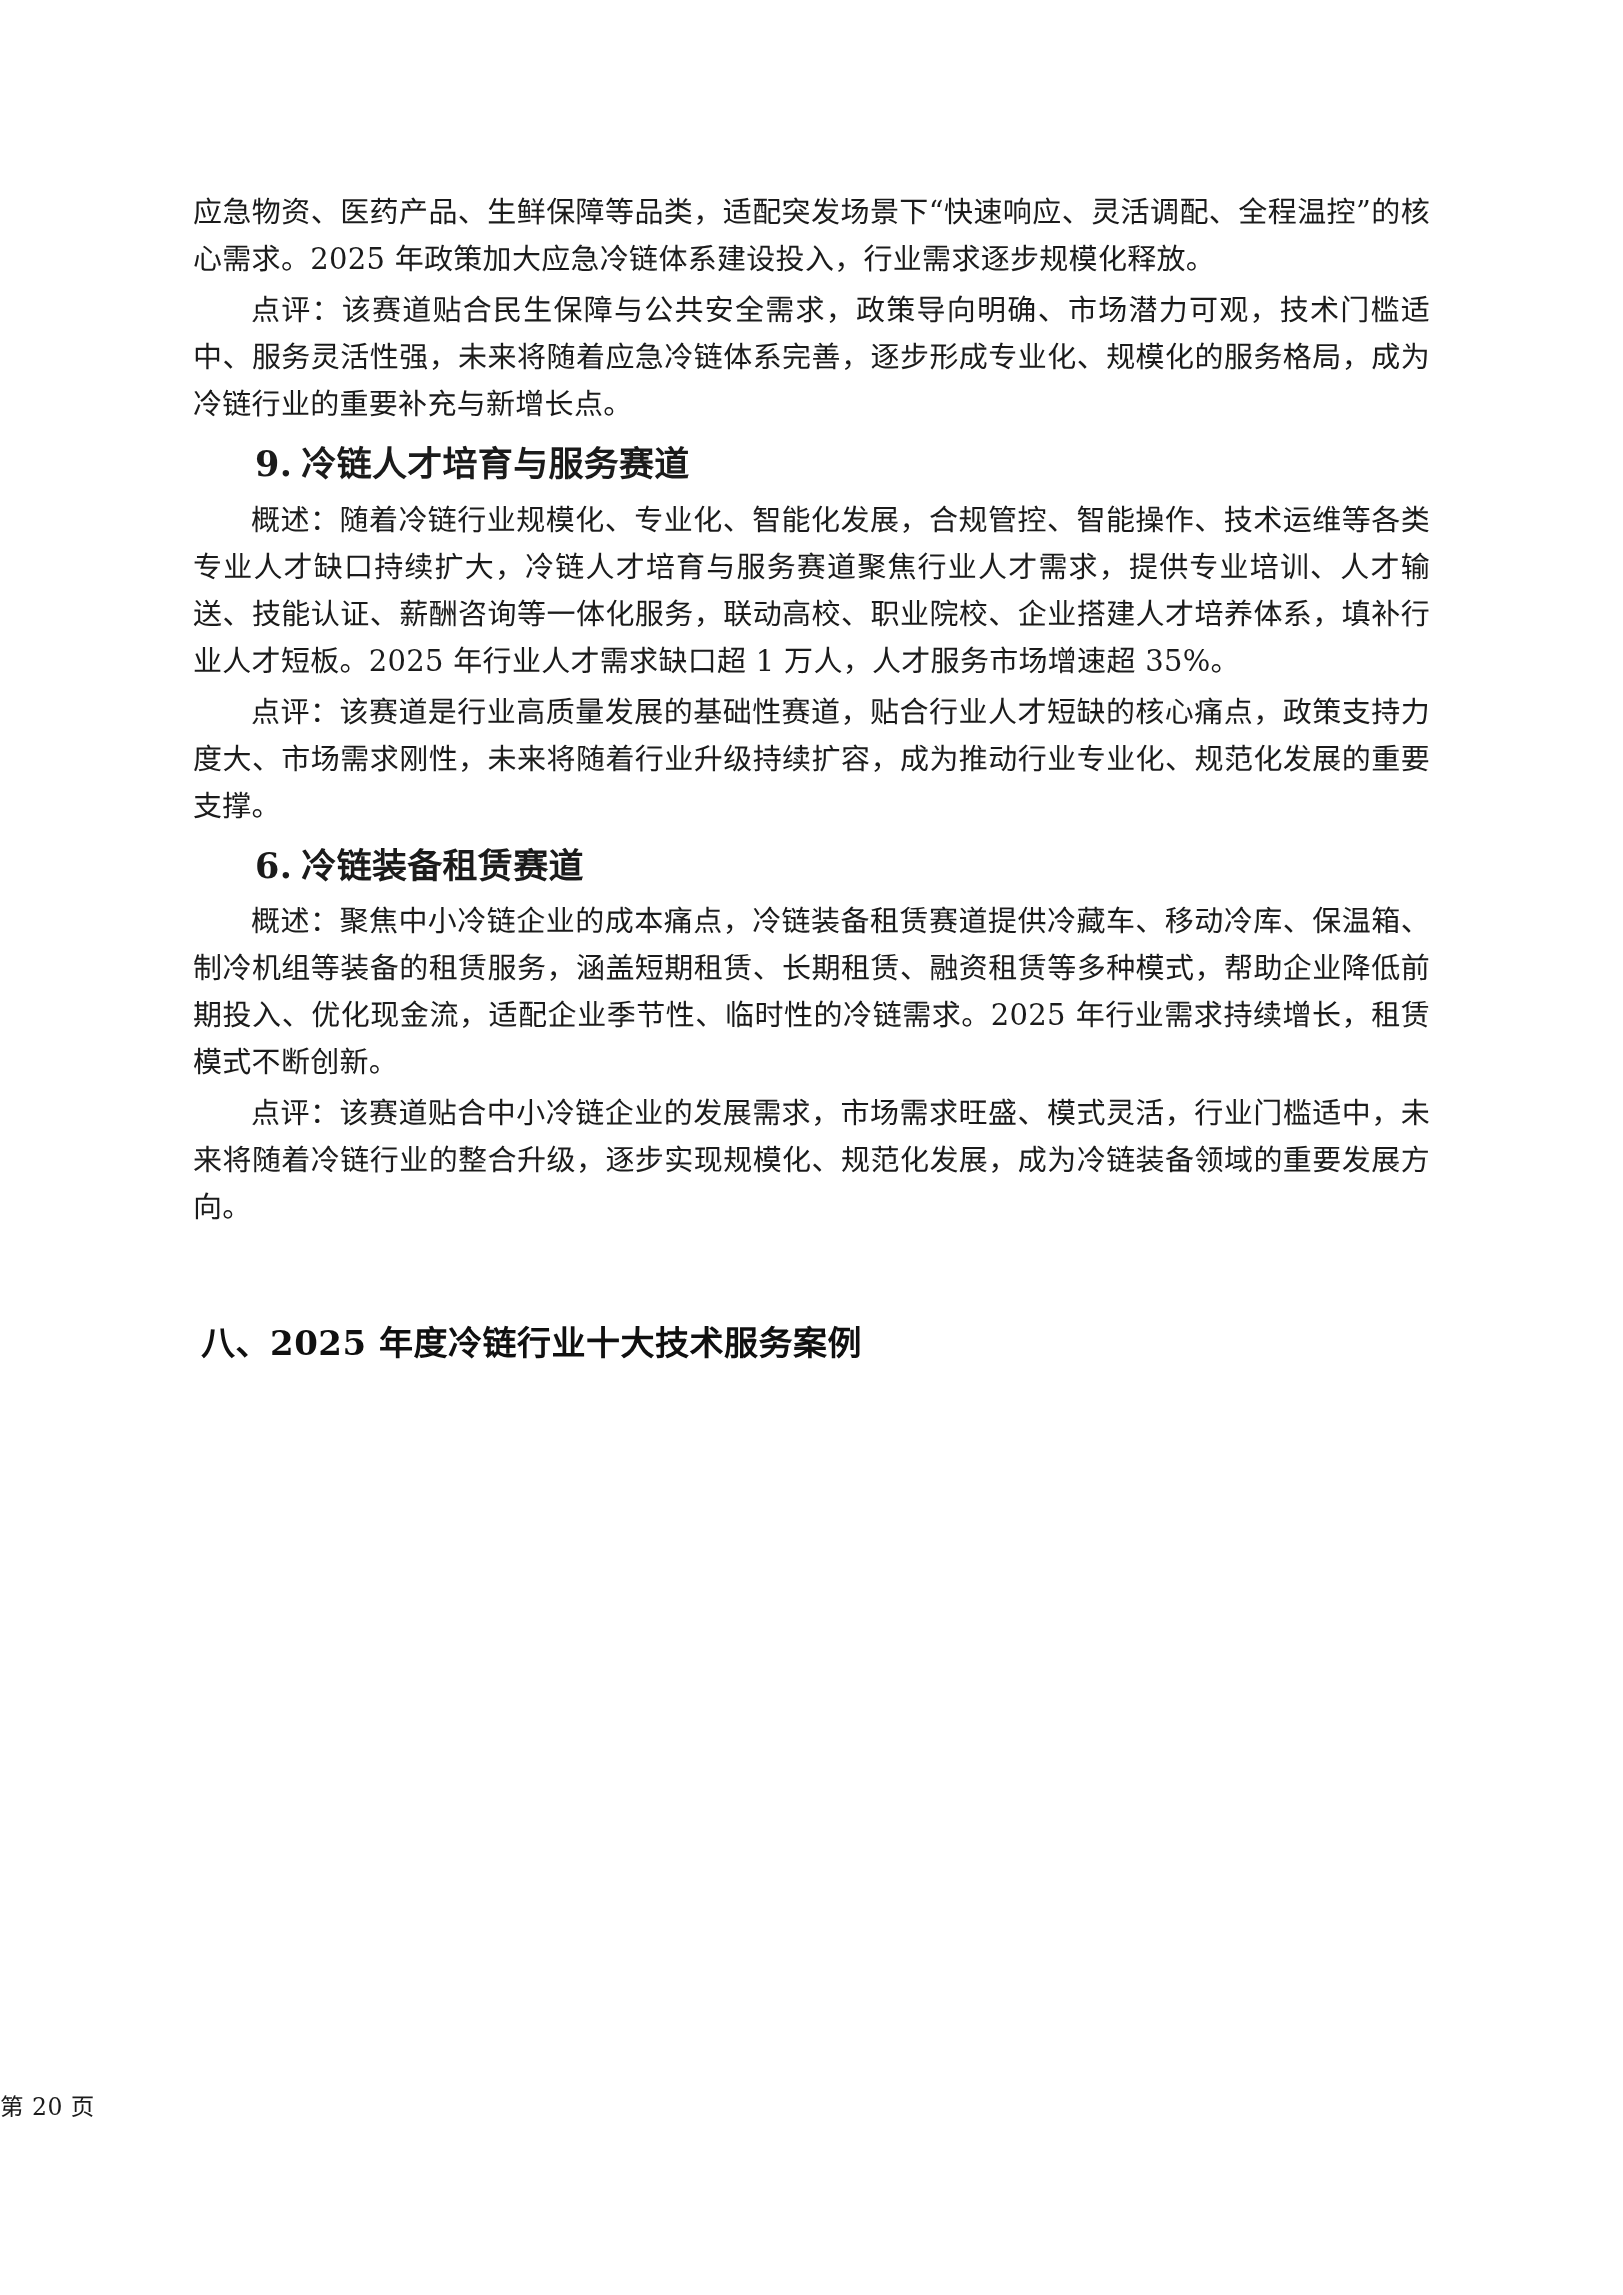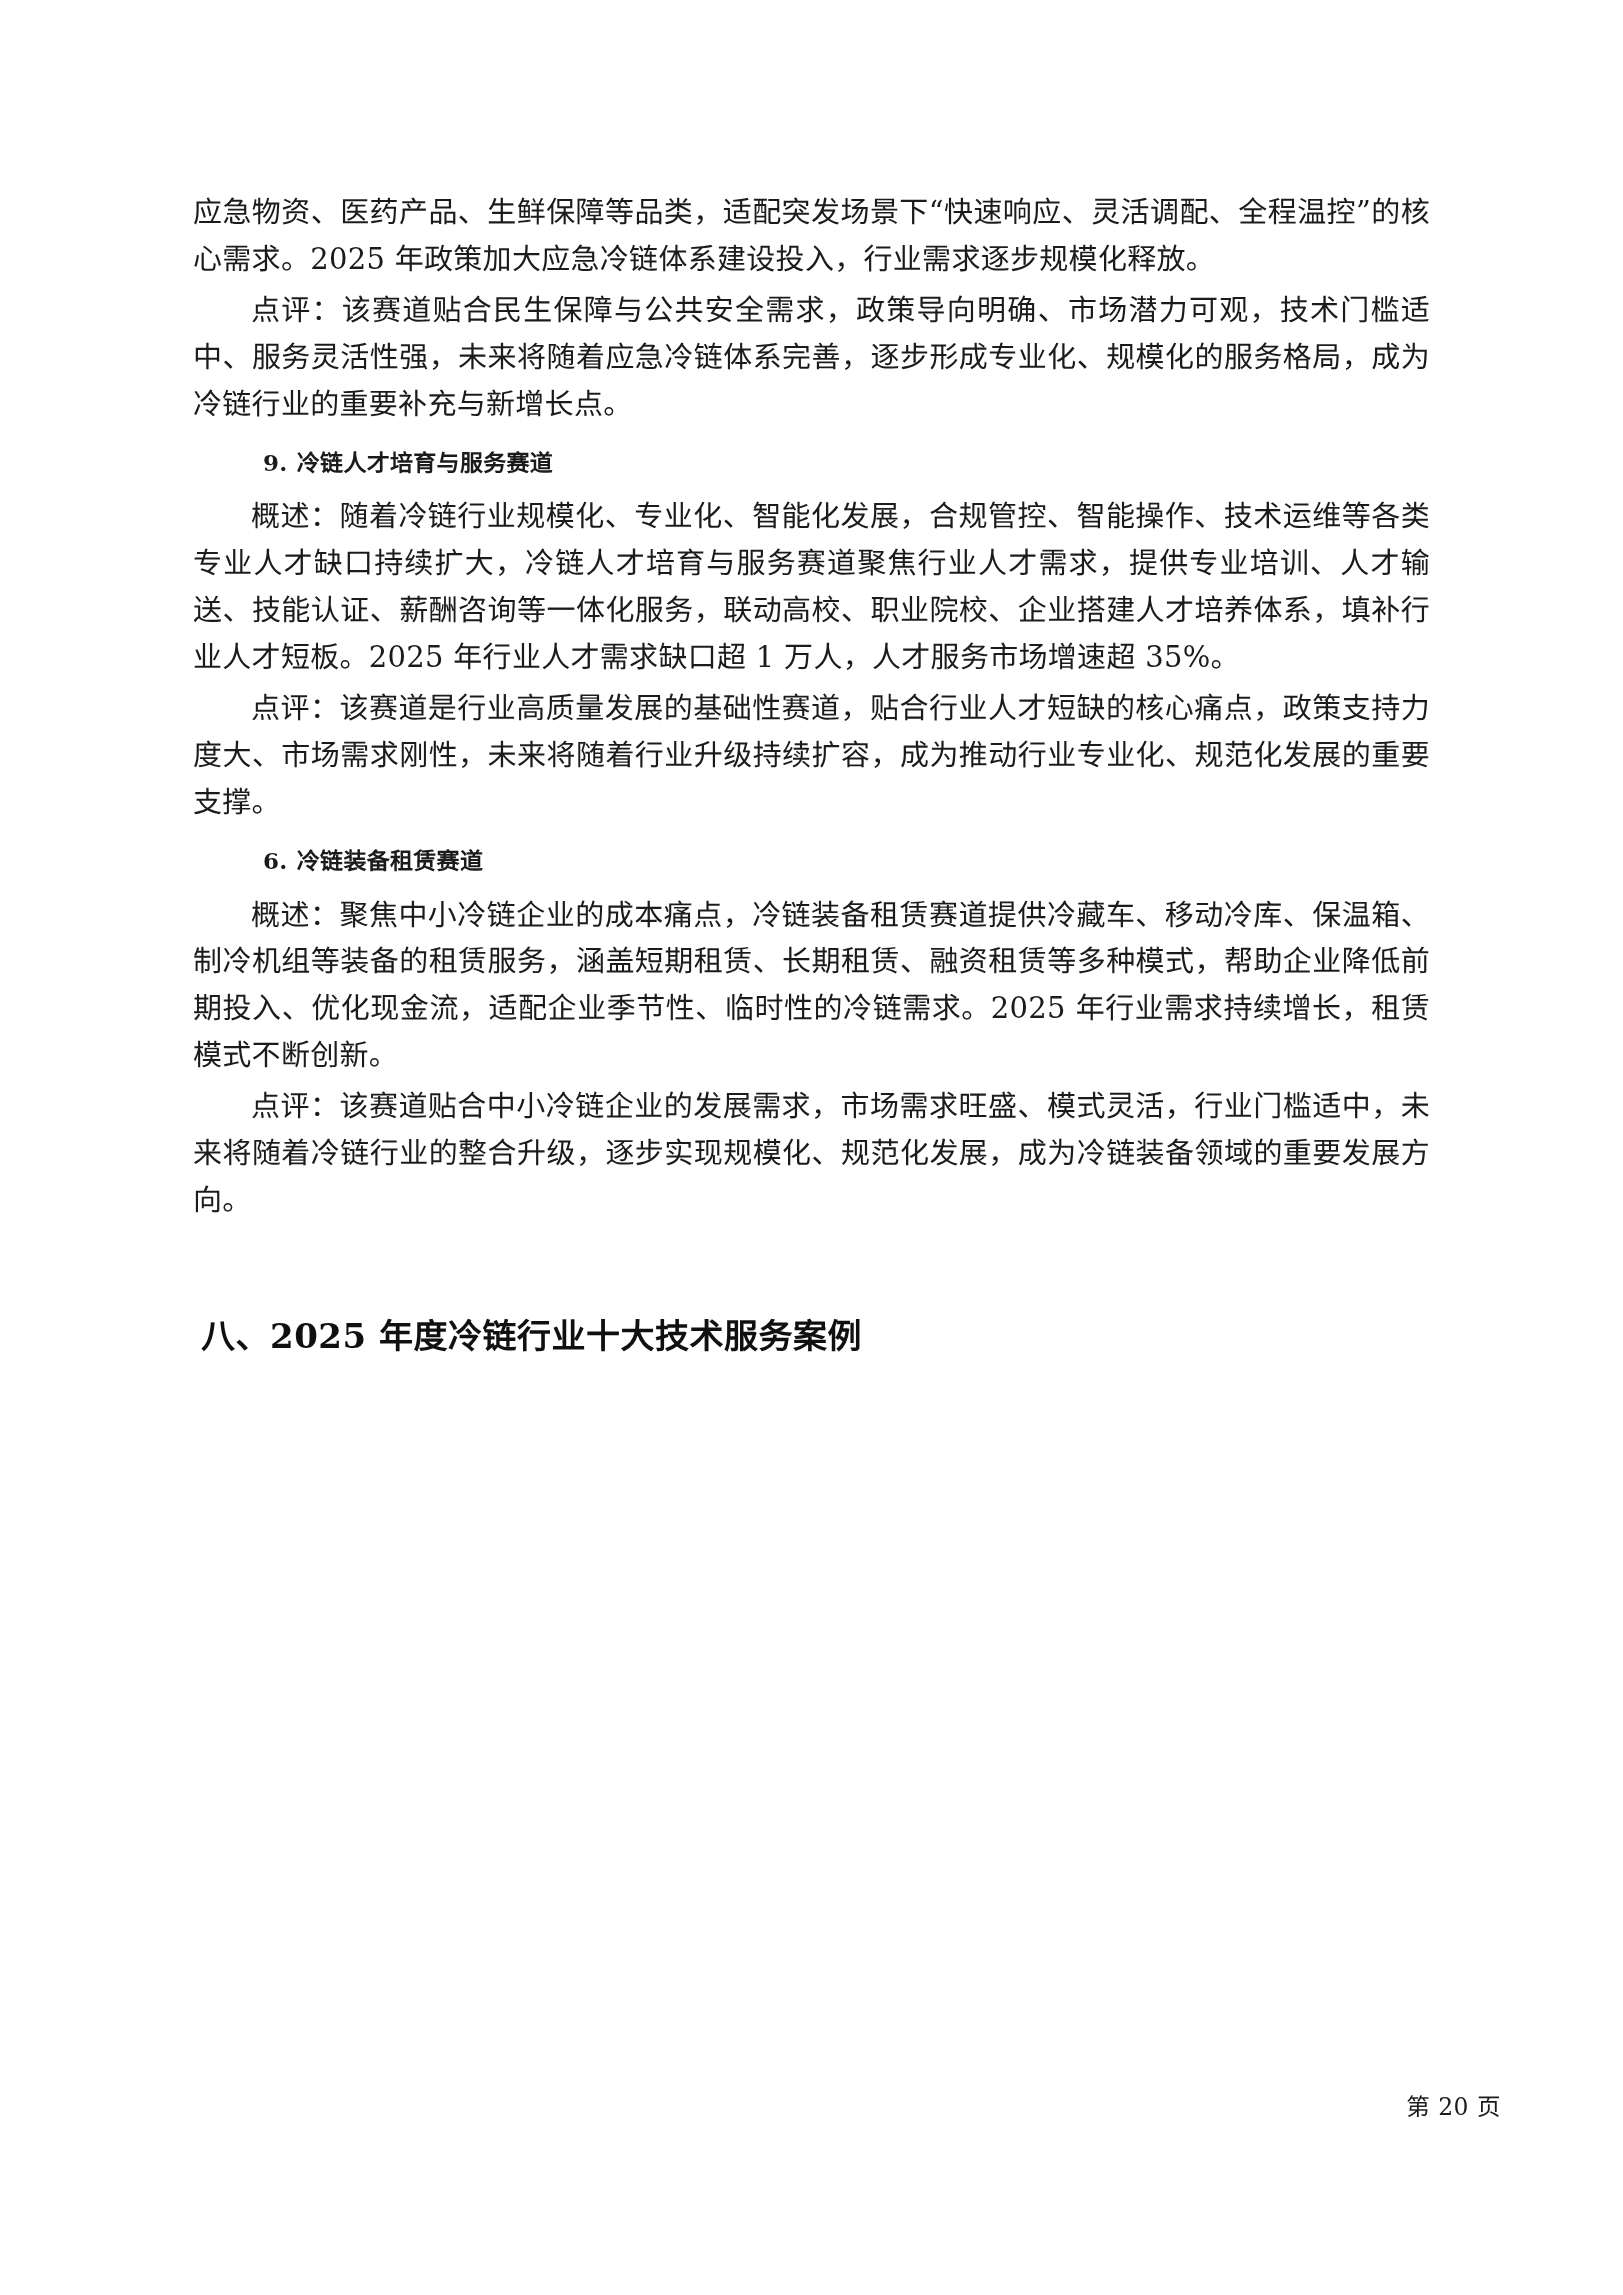--- a/index.html
+++ b/index.html
@@ -37,22 +37,22 @@
   .body-par {
     text-indent: 0;
   }
   .indent-par {
     text-indent: 58px;
   }
   .lead {
     font-weight: normal;
   }
   .num-head {
-    margin: 12px;
-    font-size: 23px;
+    margin: 4px;
+    font-size: 35px;
     line-height: 1.62;
     font-weight: bold;
     text-indent: 58px;
     letter-spacing: 0.3px;
   }
   .num-head .num {
     font-weight: bold;
     margin-right: 9.2px;
   }
   .gap-small { height: 4.1px; }
@@ -63,21 +63,21 @@
     line-height: 1.6;
     font-weight: bold;
     letter-spacing: 0.5px;
     color: #101010;
   }
   .footer {
     position: absolute;
     left: 0;
     right: 0;
     top: 2088px;
-    text-align: right;
+    text-align: left;
     font-size: 23.5px;
     color: #1b1b1b;
     letter-spacing: 0.5px;
   }
 </style>
 </head>
 <body>
 
 <div class="page">
   <div class="content">

